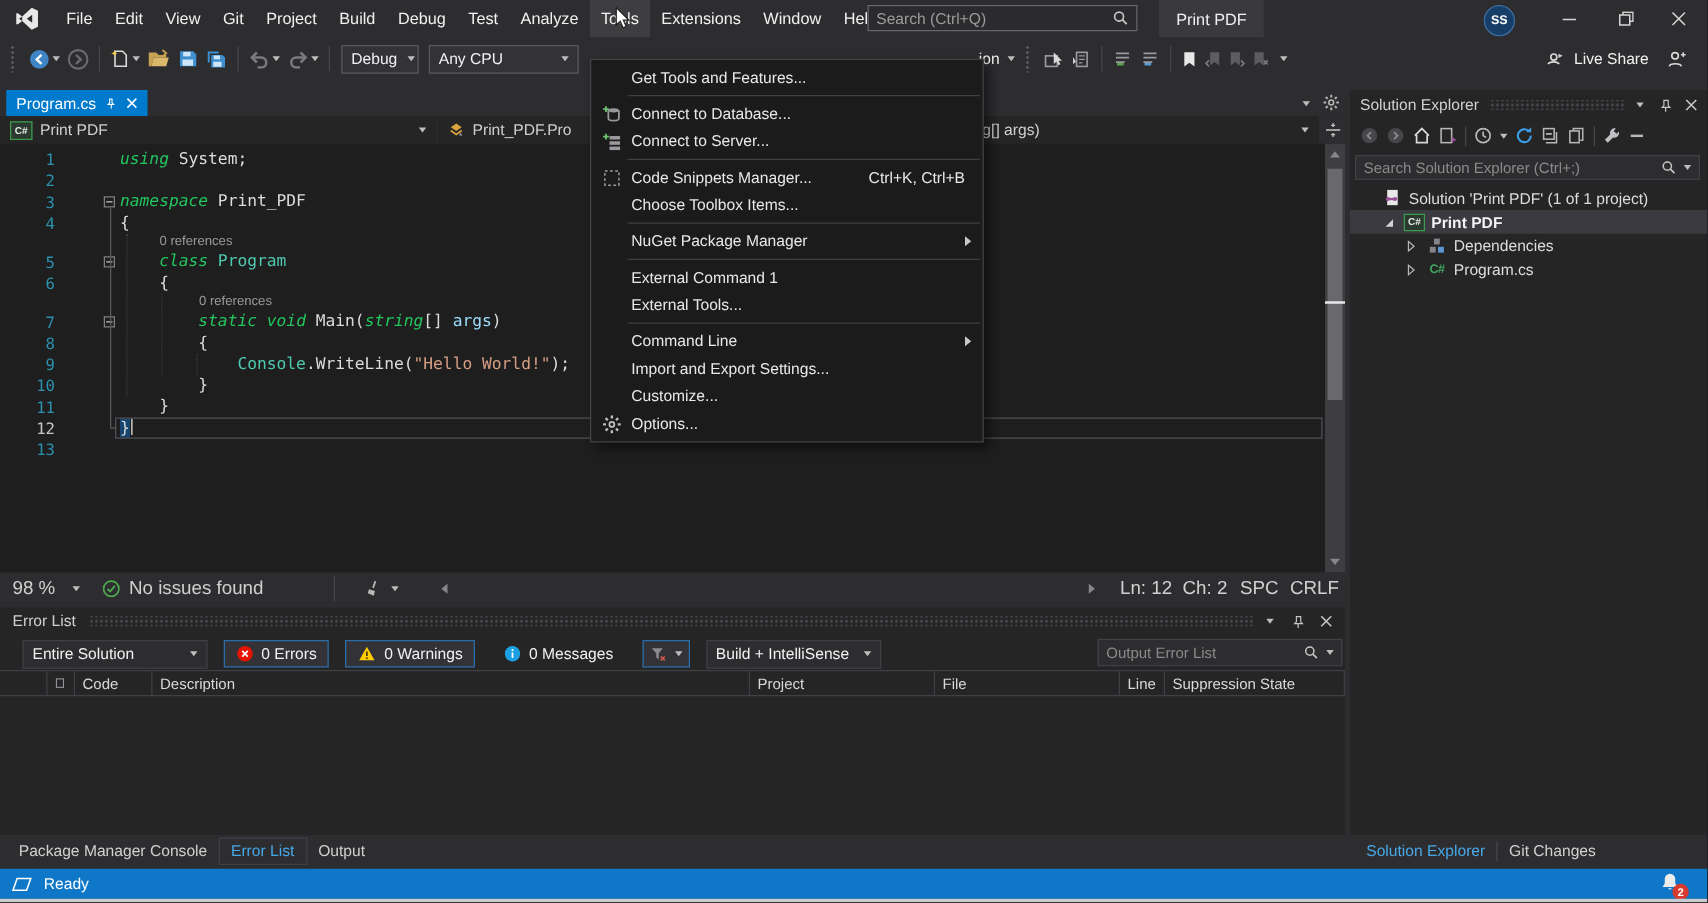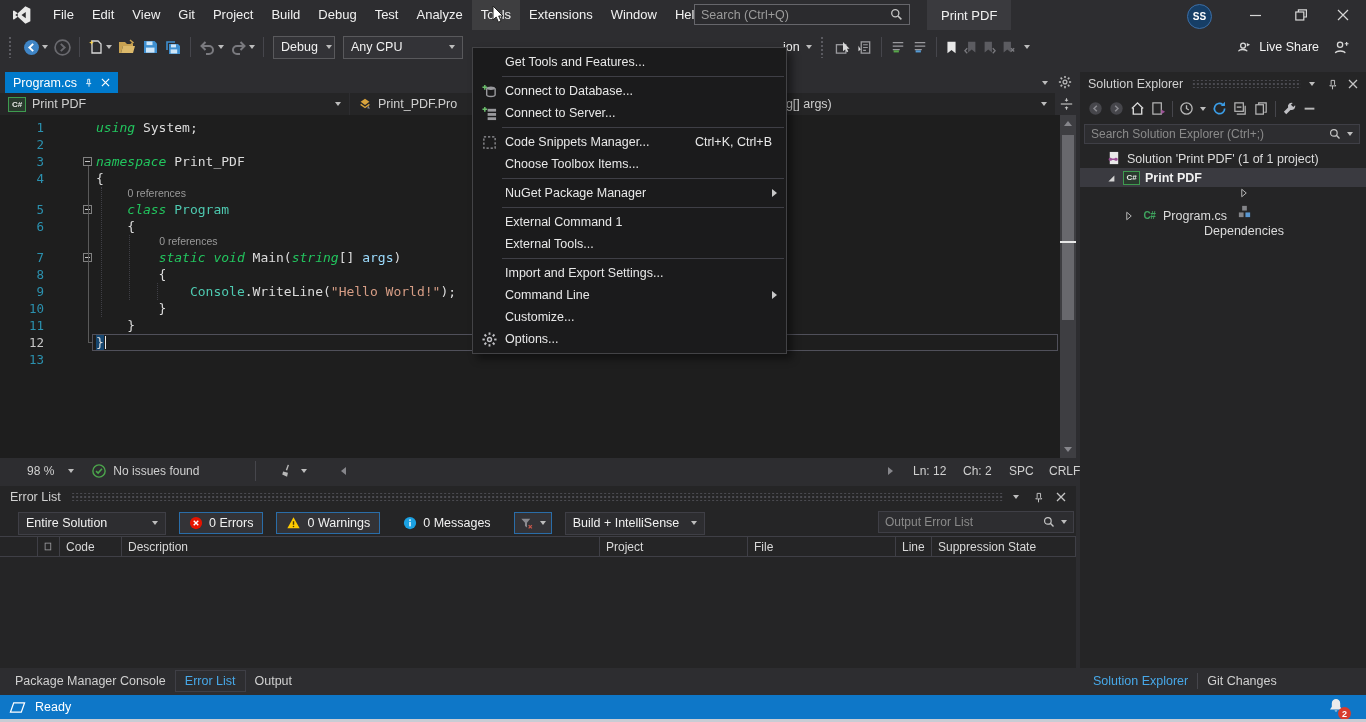--- a/index.html
+++ b/index.html
@@ -60,21 +60,21 @@
   #foldline{position:absolute;left:88px;width:1px;background:#5a5a5a;}
   #foldcorner{position:absolute;left:88px;width:5px;height:1px;background:#5a5a5a;}
 
   
   #vscroll{left:1060px;top:115px;width:16px;height:343px;background:#3e3e42;}
   #vthumb{position:absolute;left:2px;width:12px;background:#68686d;}
   #vcaretline{position:absolute;left:0;width:16px;height:2px;background:#e8e8e8;}
   .sb-arrow{position:absolute;left:4px;width:0;height:0;border-left:4px solid transparent;border-right:4px solid transparent;}
 
   
-  #edbottom{left:17px;top:458px;width:1076px;height:25px;background:#2d2d30;display:flex;align-items:center;font-size:12px;color:#d0d0d0;}
+  #edbottom{left:0;top:458px;width:1076px;height:25px;background:#2d2d30;display:flex;align-items:center;font-size:15px;color:#d0d0d0;}
 
   
   #errorlist{left:0;top:486px;width:1076px;height:182px;background:#252526;}
   #el-title{position:absolute;left:0;top:0;width:100%;height:22px;display:flex;align-items:center;font-size:12.5px;color:#d0d0d0;}
   #el-toolbar{position:absolute;left:0;top:25px;width:100%;height:24px;display:flex;align-items:center;gap:13px;}
   .el-btn{height:22px;border:1px solid #2a6da8;background:#333337;display:flex;align-items:center;gap:6px;padding:0 9px;font-size:12.5px;color:#f1f1f1;box-sizing:border-box;}
   .el-btn.noborder{border-color:transparent;background:transparent;}
   #el-search{position:absolute;right:2px;top:25px;width:196px;height:22px;background:#2d2d30;border:1px solid #3f3f46;
              display:flex;align-items:center;padding:0 6px;font-size:12px;color:#8a8a8a;gap:6px;box-sizing:border-box;}
   #el-header{position:absolute;left:0;top:50px;width:100%;height:19px;display:flex;border-top:1px solid #3f3f46;border-bottom:1px solid #3f3f46;}
@@ -640,21 +640,21 @@
           <span class="ic" style="width: 14px;">
             <svg width="12" height="12" viewBox="0 0 16 16">
               <path d="M12.5 4.5v8h-8z" fill="#d4d4d4"></path>
             </svg>
           </span>
           <span class="ic" style="width: 17px;">
             <span class="csbadge" style="width:15px;height:12px;">C#</span>
           </span>
           <span>Print PDF</span>
         </div>
-        <div class="trow" style="padding-left: 42px; flex-direction: column;">
+        <div class="trow" style="padding-left: 42px;">
           <span class="ic" style="width: 14px;">
             <svg width="12" height="12" viewBox="0 0 16 16">
               <path d="M5 3l6 5-6 5z" fill="none" stroke="#b8b8b8" stroke-width="1.3"></path>
             </svg>
           </span>
           <span class="ic" style="width: 17px;">
             <svg width="15" height="15" viewBox="0 0 16 16">
               <rect x="5.5" y="2" width="5" height="5" fill="#848589"></rect>
               <rect x="2" y="9" width="5" height="5" fill="#848589"></rect>
               <rect x="9" y="9" width="5" height="5" fill="#5a97d0"></rect>
@@ -757,26 +757,26 @@
       </div>
       <div class="tm-item">
         <span class="tm-icon"></span>
         <span class="tm-label">External Tools...</span>
       </div>
       <div class="tm-sep">
         <div></div>
       </div>
       <div class="tm-item">
         <span class="tm-icon"></span>
-        <span class="tm-label">Import and Export Settings...</span>
-      </div>
-      <div class="tm-item">
-        <span class="tm-icon"></span>
         <span class="tm-label">Command Line</span>
         <span class="sub-arrow tm-arrow"></span>
+      </div>
+      <div class="tm-item">
+        <span class="tm-icon"></span>
+        <span class="tm-label">Import and Export Settings...</span>
       </div>
       <div class="tm-item">
         <span class="tm-icon"></span>
         <span class="tm-label">Customize...</span>
       </div>
       <div class="tm-item">
         <span class="tm-icon">
           <svg width="15" height="15" viewBox="0 0 16 16">
             <circle cx="8" cy="8" r="2.1" fill="none" stroke="#c0c0c4" stroke-width="1.5"></circle>
             <g stroke="#c0c0c4" stroke-width="2">

